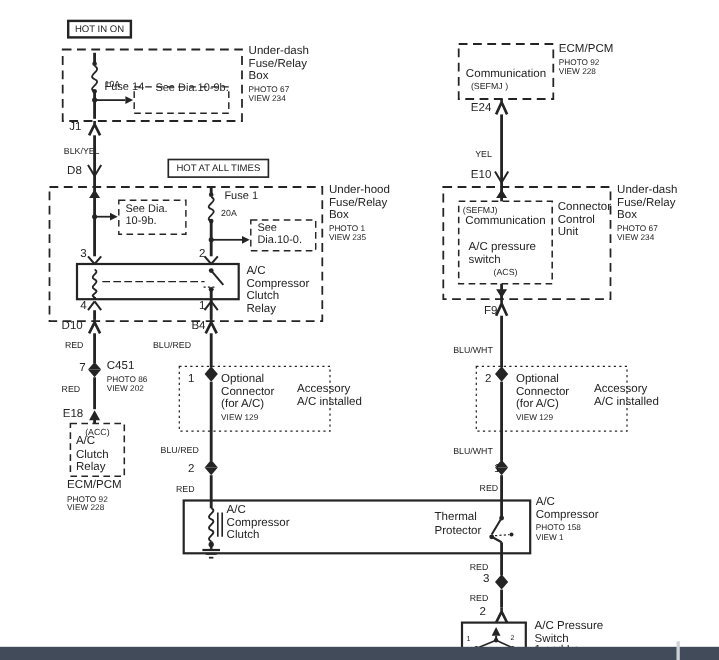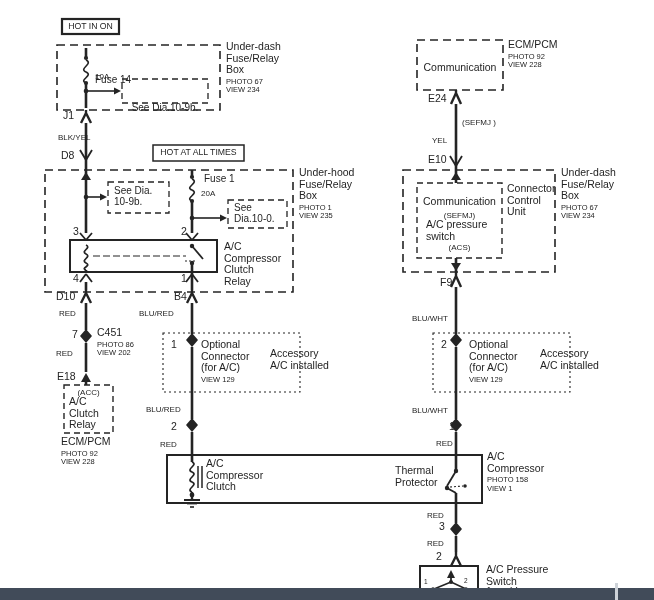--- a/index.html
+++ b/index.html
@@ -178,21 +178,21 @@
 
   <div class="lbl stack" style="left:226px;top:41px;">
     <span class="t11">Under-dash</span>
     <span class="t11">Fuse/Relay</span>
     <span class="t11">Box</span>
     <span class="t7 gap">PHOTO 67</span>
     <span class="t7">VIEW 234</span>
   </div>
   <div class="lbl t10" style="left:95px;top:74px;">Fuse 14</div>
   <div class="lbl t8" style="left:95px;top:72px;">10A</div>
-  <div class="lbl t10 ctr" style="left:122px;top:102px;width:86px;">See Dia.10-9b.</div>
+  <div class="lbl t10 ctr" style="left:122px;top:75px;width:86px;text-align:right;">See Dia.10-9b.</div>
   <div class="lbl t11" style="left:63px;top:110px;">J1</div>
   <div class="lbl t8" style="left:46px;top:133px;padding-left:12px;">BLK/YEL</div>
   <div class="lbl t11" style="left:61px;top:150px;">D8</div>
 
   <div class="lbl stack" style="left:299px;top:167px;">
     <span class="t11">Under-hood</span>
     <span class="t11">Fuse/Relay</span>
     <span class="t11">Box</span>
     <span class="t7 gap">PHOTO 1</span>
     <span class="t7">VIEW 235</span>
@@ -268,31 +268,31 @@
     <span class="t11">Protector</span>
   </div>
   <div class="lbl stack" style="left:487px;top:451px;">
     <span class="t11">A/C</span>
     <span class="t11">Compressor</span>
     <span class="t7 gap">PHOTO 158</span>
     <span class="t7">VIEW 1</span>
   </div>
 
   <div class="lbl t11 ctr" style="left:417px;top:62px;width:86px;">Communication</div>
-  <div class="lbl t8 ctr" style="left:436px;top:74px;width:86px;margin-top:44px;">(SEFMJ )</div>
+  <div class="lbl t8 ctr" style="left:402px;top:74px;width:86px;">(SEFMJ )</div>
   <div class="lbl stack" style="left:508px;top:39px;">
     <span class="t11">ECM/PCM</span>
     <span class="t7 gap">PHOTO 92</span>
     <span class="t7">VIEW 228</span>
   </div>
   <div class="lbl t11" style="left:428px;top:93px;">E24</div>
   <div class="lbl t8" style="left:432px;top:136px;">YEL</div>
   <div class="lbl t11" style="left:428px;top:154px;">E10</div>
 
-  <div class="lbl t8 ctr" style="left:417px;top:187px;width:85px;margin-top:24px;">(SEFMJ)</div>
+  <div class="lbl t8 ctr" style="left:394px;top:187px;width:85px;">(SEFMJ)</div>
   <div class="lbl t11 ctr" style="left:417px;top:196px;width:85px;">Communication</div>
   <div class="lbl stack" style="left:426px;top:219px;">
     <span class="t11">A/C pressure</span>
     <span class="t11">switch</span>
   </div>
   <div class="lbl t8 ctr" style="left:417px;top:243px;width:85px;">(ACS)</div>
   <div class="lbl stack" style="left:507px;top:183px;">
     <span class="t11">Connector</span>
     <span class="t11">Control</span>
     <span class="t11">Unit</span>

